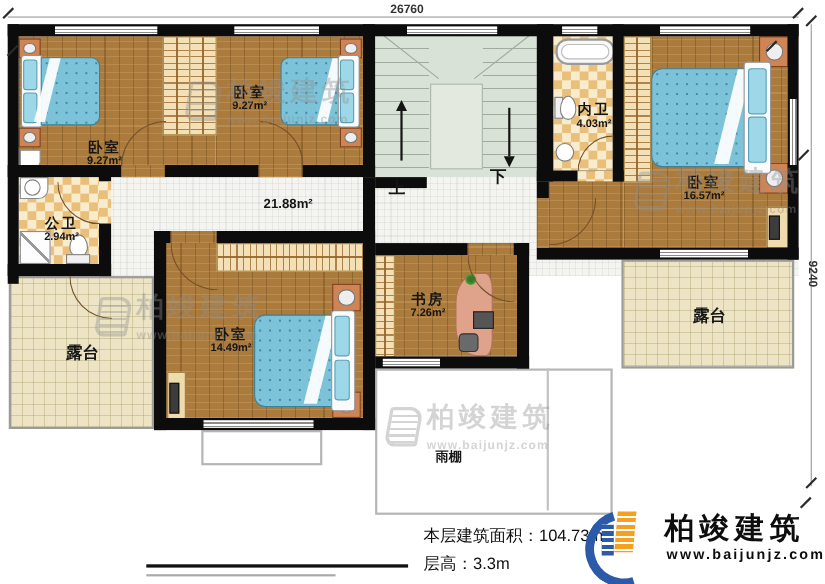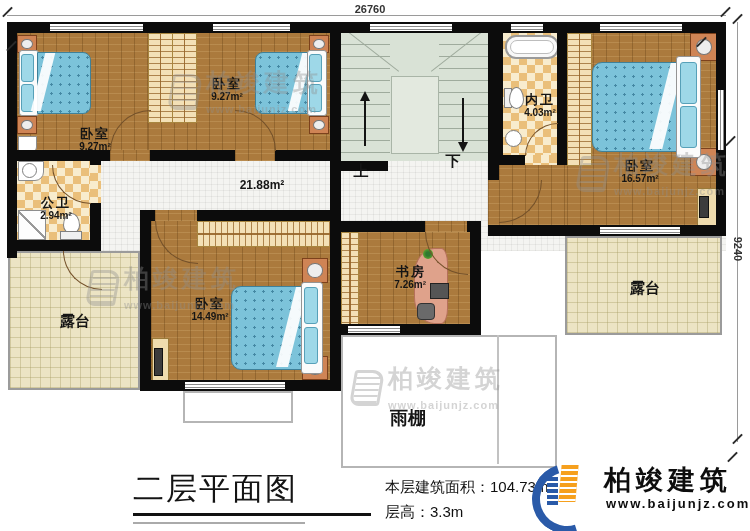--- a/index.html
+++ b/index.html
@@ -236,28 +236,28 @@
     <span class="ar">4.03m²</span>
   </div>
   <div class="lbl" style="left:25px;top:197px;width:62px;">
     <span class="nm">公卫</span>
     <span class="ar">2.94m²</span>
   </div>
   <div class="lbl" style="left:170px;top:298px;width:80px;">
     <span class="nm">卧室</span>
     <span class="ar">14.49m²</span>
   </div>
-  <div class="lbl" style="left:352px;top:266px;width:74px;text-align:right;">
+  <div class="lbl" style="left:352px;top:266px;width:74px;">
     <span class="nm">书房</span>
     <span class="ar">7.26m²</span>
   </div>
   <div class="lbl" style="left:222px;top:179px;width:80px;font-size:12px;">21.88m²</div>
   <div class="lbl big" style="left:45px;top:313px;width:60px;">露台</div>
   <div class="lbl big" style="left:615px;top:280px;width:60px;">露台</div>
-  <div class="lbl" style="left:383px;top:409px;width:50px;font-size:18px;">雨棚</div>
+  <div class="lbl" style="left:383px;top:409px;width:50px;font-size:12px;">雨棚</div>
   <div class="lbl big" style="left:348px;top:163px;width:26px;">上</div>
   <div class="lbl big" style="left:440px;top:153px;width:26px;">下</div>
 
   <div class="wm" style="left:170px;top:66px;">
     <span class="wm-icon"></span>
     <span>
       <span class="wm-name">柏竣建筑</span><br>
       <span class="wm-site">www.baijunjz.com</span>
     </span>
   </div>
@@ -290,21 +290,20 @@
   <div class="tick" style="left:5px;top:45px;"></div>
   <div class="tick" style="left:695px;top:41px;"></div>
   <div class="dimline" style="left:737px;top:22px;width:1px;height:420px;"></div>
   <div class="dimtxt" style="left:718px;top:243px;width:40px;transform:rotate(90deg);">9240</div>
   <div class="tick" style="left:731px;top:18px;"></div>
   <div class="tick" style="left:731px;top:438px;"></div>
   <div class="tick" style="left:724px;top:140px;"></div>
   <div class="tick" style="left:726px;top:456px;"></div>
 
   <div class="title-row">
-    <span class="title-cn">二层平面图</span>
   </div>
   <div class="dimline" style="left:133px;top:513px;width:238px;height:3px;background:#111;"></div>
   <div class="dimline" style="left:133px;top:522px;width:172px;height:2px;background:#aaa;"></div>
 
   <div class="ftline" style="left:385px;top:478px;">
     <span>本层建筑面积：</span><span>104.73m²</span>
   </div>
   <div class="ftline" style="left:385px;top:503px;">
     <span>层高：</span><span>3.3m</span>
   </div>

